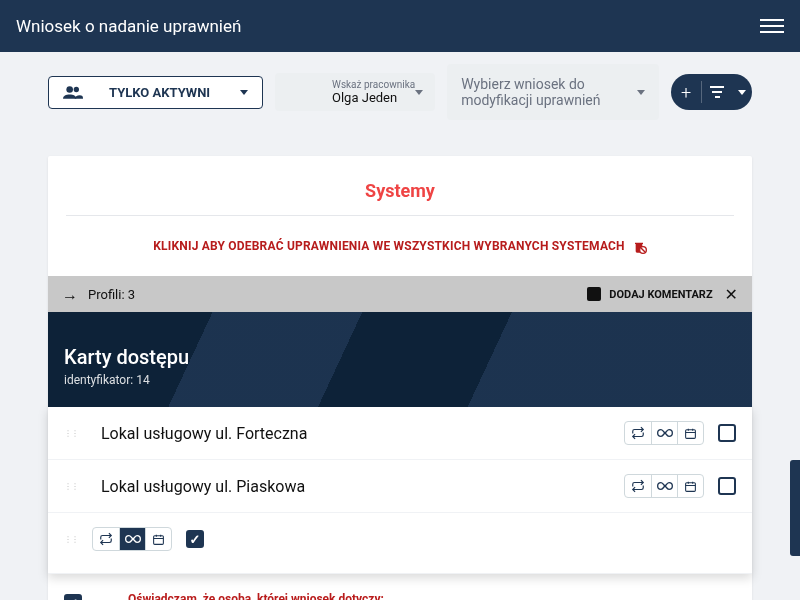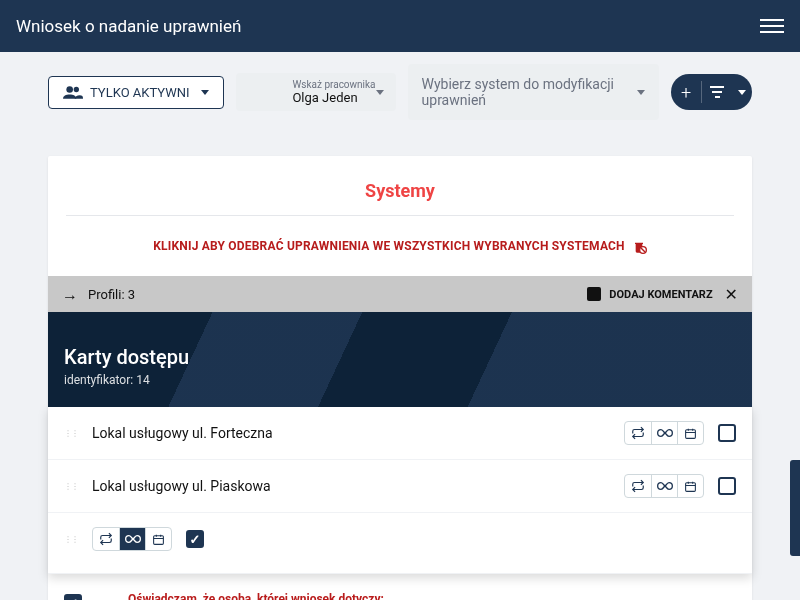--- a/index.html
+++ b/index.html
@@ -6,21 +6,21 @@
 body { font-family: -apple-system, BlinkMacSystemFont, "Segoe UI", Roboto, Arial, sans-serif; background: #f0f2f5; width: 800px; height: 600px; overflow: hidden; position: relative; }
 
 
 .app-header { background: #1e3552; color: #fff; height: 52px; display: flex; align-items: center; padding: 0 16px; justify-content: space-between; }
 .app-title { font-size: 17px; font-weight: 400; }
 .menu-btn { width: 24px; height: 24px; cursor: pointer; display: flex; flex-direction: column; justify-content: center; gap: 4px; }
 .menu-btn span { height: 2px; background: #fff; display: block; }
 
 
 .toolbar { display: flex; align-items: center; gap: 12px; padding: 12px 48px; }
-.btn-aktywni { border: 1px solid #1e3552; border-radius: 4px; background: #fff; padding: 8px 14px; display: flex; align-items: center; gap: 7px; color: #1e3552; font-size: 13px; font-weight: 400; cursor: pointer; }
+.btn-aktywni { border: 1px solid #1e3552; border-radius: 4px; background: #fff; padding: 8px 14px; display: flex; align-items: center; gap: 26px; color: #1e3552; font-size: 13px; font-weight: 700; cursor: pointer; }
 .btn-aktywni .people-icon { display: inline-flex; }
 .btn-aktywni .caret { border-left: 4px solid transparent; border-right: 4px solid transparent; border-top: 5px solid #1e3552; margin-left: 4px; }
 
 .emp-select { background: #eceff1; border-radius: 4px; padding: 6px 12px; display: flex; align-items: center; justify-content: flex-end; width: 160px; cursor: pointer; }
 .emp-select .lbl { font-size: 10px; color: #6b7280; }
 .emp-select .val { font-size: 13px; color: #111; }
 .emp-select .caret, .sys-select .caret { border-left: 4px solid transparent; border-right: 4px solid transparent; border-top: 5px solid #6b7280; }
 
 .sys-select { background: #eceff1; border-radius: 4px; padding: 12px 14px; display: flex; align-items: center; justify-content: space-between; flex: 1; cursor: pointer; color: #6b7280; font-size: 14px; }
 
@@ -53,21 +53,21 @@
 .panel-header::before { content:""; position:absolute; inset:0; background: linear-gradient(115deg, #0d2238 0%, #0d2238 22%, #1e3552 22%, #1e3552 42%, #0d2238 42%, #0d2238 62%, #1e3552 62%, #1e3552 100%); opacity:.9; }
 .panel-header > * { position: relative; }
 .panel-title { font-size: 20px; font-weight: 500; margin-top: 13px; }
 .panel-sub { font-size: 12px; opacity: .85; margin-top: 4px; }
 
 
 .list { background: #fff; box-shadow: 0 4px 10px rgba(0,0,0,.15); }
 .row { display: flex; align-items: center; padding: 14px 16px; border-bottom: 1px solid #f0f2f5; gap: 14px; }
 .row .dots { color: #bdbdbd; font-size: 8px; width: 14px; letter-spacing: -1px; }
 .row-main { flex: 1; }
-.row-title { font-size: 14px; color: #111; }
+.row-title { font-size: 16px; color: #111; margin-left: 9px; }
 .row-sub { font-size: 11px; color: #757575; margin-top: 4px; display: flex; align-items: center; gap: 6px; }
 .chip { background: #1e3552; color: #fff; font-size: 10.5px; padding: 1px 8px; border-radius: 9px; }
 
 .icon-group { display: flex; border: 1px solid #cfd8dc; border-radius: 4px; overflow: hidden; }
 .icon-cell { width: 26px; height: 22px; display: flex; align-items: center; justify-content: center; color: #1e3552; font-size: 12px; }
 .icon-cell + .icon-cell { border-left: 1px solid #cfd8dc; }
 .icon-cell.active { background: #1e3552; color: #fff; }
 
 .cbx { width: 18px; height: 18px; border: 2px solid #1e3552; border-radius: 3px; display: flex; align-items: center; justify-content: center; cursor: pointer; }
 .cbx.checked { background: #1e3552; }
@@ -112,21 +112,21 @@
 
   <div class="emp-select">
     <div>
       <div class="lbl">Wskaż pracownika</div>
       <div class="val">Olga Jeden</div>
     </div>
     <span class="caret"></span>
   </div>
 
   <div class="sys-select">
-    <span>Wybierz system do modyfikacji uprawnień</span>
+    <span>Wybierz wniosek do modyfikacji uprawnień</span>
     <span class="caret"></span>
   </div>
 
   <div class="action-pill">
     <div class="seg">
         <span class="plus-icon"></span>
       </div>
     <div class="sep"></div>
     <div class="seg">
         <span class="filter-lines">

